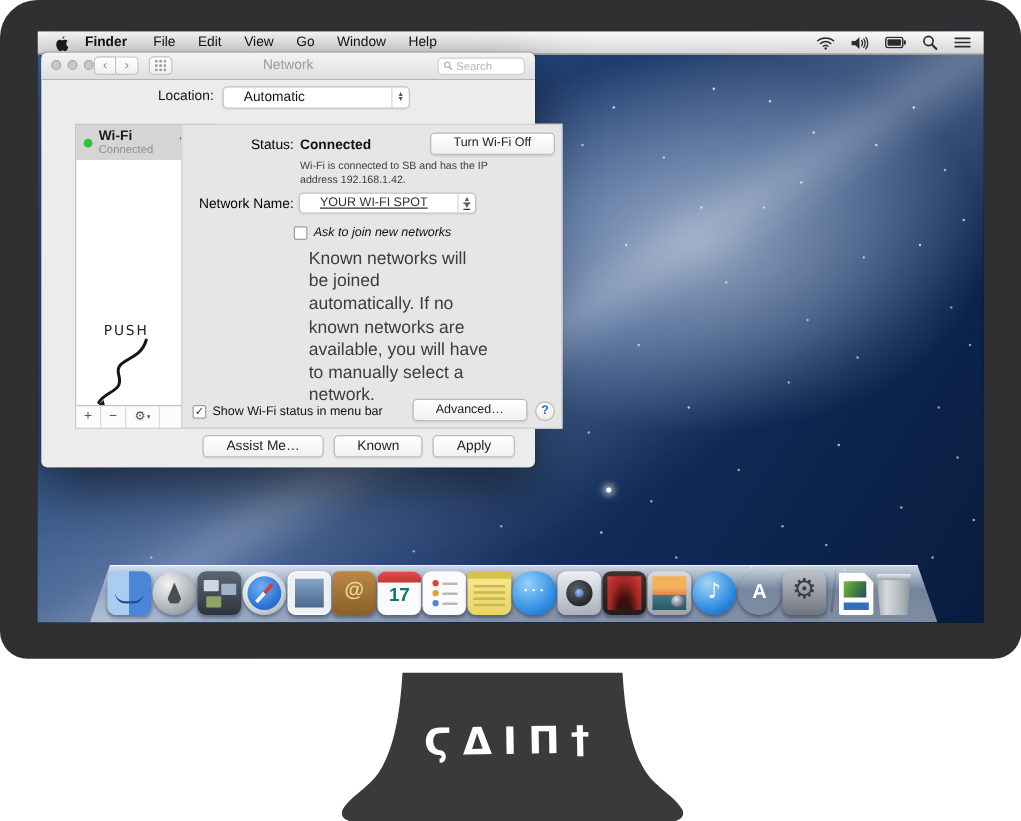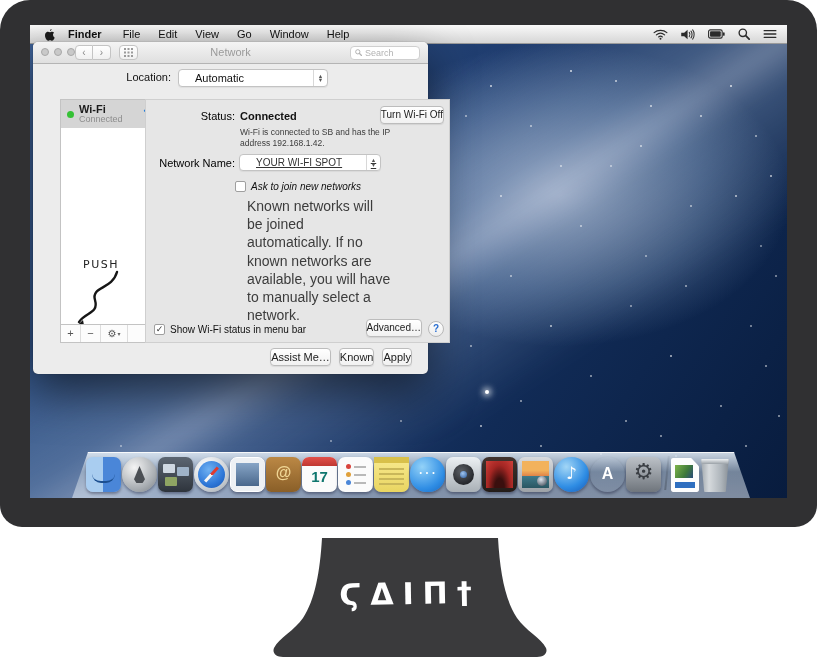--- a/index.html
+++ b/index.html
@@ -109,21 +109,21 @@
 
   .push-note{position:absolute;left:22px;top:158px;font-size:11px;letter-spacing:1.5px;color:#222;
      font-family:"DejaVu Sans", sans-serif;}
   .push-arrow{position:absolute;left:0;top:0;pointer-events:none;}
 
   .main-panel{position:absolute;left:112px;top:57px;width:305px;height:244px;background:#e6e6e6;
      border:1px solid #cfcfcf;box-sizing:border-box;}
   .lbl{position:absolute;text-align:right;width:89px;left:0;color:#000;}
   .status-val{position:absolute;left:94px;top:10px;font-weight:bold;}
   .btn{background:linear-gradient(#ffffff,#f1f1f1);border:1px solid #bcbcbc;border-radius:4px;
-     font-size:10px;color:#222;padding:0 0;height:18px;line-height:16px;box-sizing:border-box;
+     font-size:10px;color:#222;padding:0 18px;height:18px;line-height:16px;box-sizing:border-box;
      box-shadow:0 1px 1px rgba(0,0,0,.08);font-family:"Liberation Sans", sans-serif;}
   .turnoff-btn{position:absolute;right:5px;top:6px;}
   .status-desc{position:absolute;left:94px;top:27px;width:160px;font-size:8.5px;color:#3c3c3c;line-height:1.3;}
   .netname-select{left:93px;top:54px;width:142px;height:17px;font-size:10px;color:#333;text-decoration:underline;}
   .checkbox{width:11px;height:11px;background:#fff;border:1px solid #9f9f9f;border-radius:2px;
      box-sizing:border-box;flex:none;text-align:center;line-height:9px;font-size:9px;color:#333;}
   .ask-row{position:absolute;left:89px;top:81px;display:flex;align-items:center;gap:5px;font-size:10px;font-style:italic;}
   .ask-help{position:absolute;left:101px;top:97px;width:144px;font-size:14px;color:#3c3c3c;line-height:1.3;}
   .show-row{position:absolute;left:8px;bottom:7px;display:flex;align-items:center;gap:5px;font-size:10px;}
   .advanced-btn{position:absolute;right:27px;bottom:5px;}

